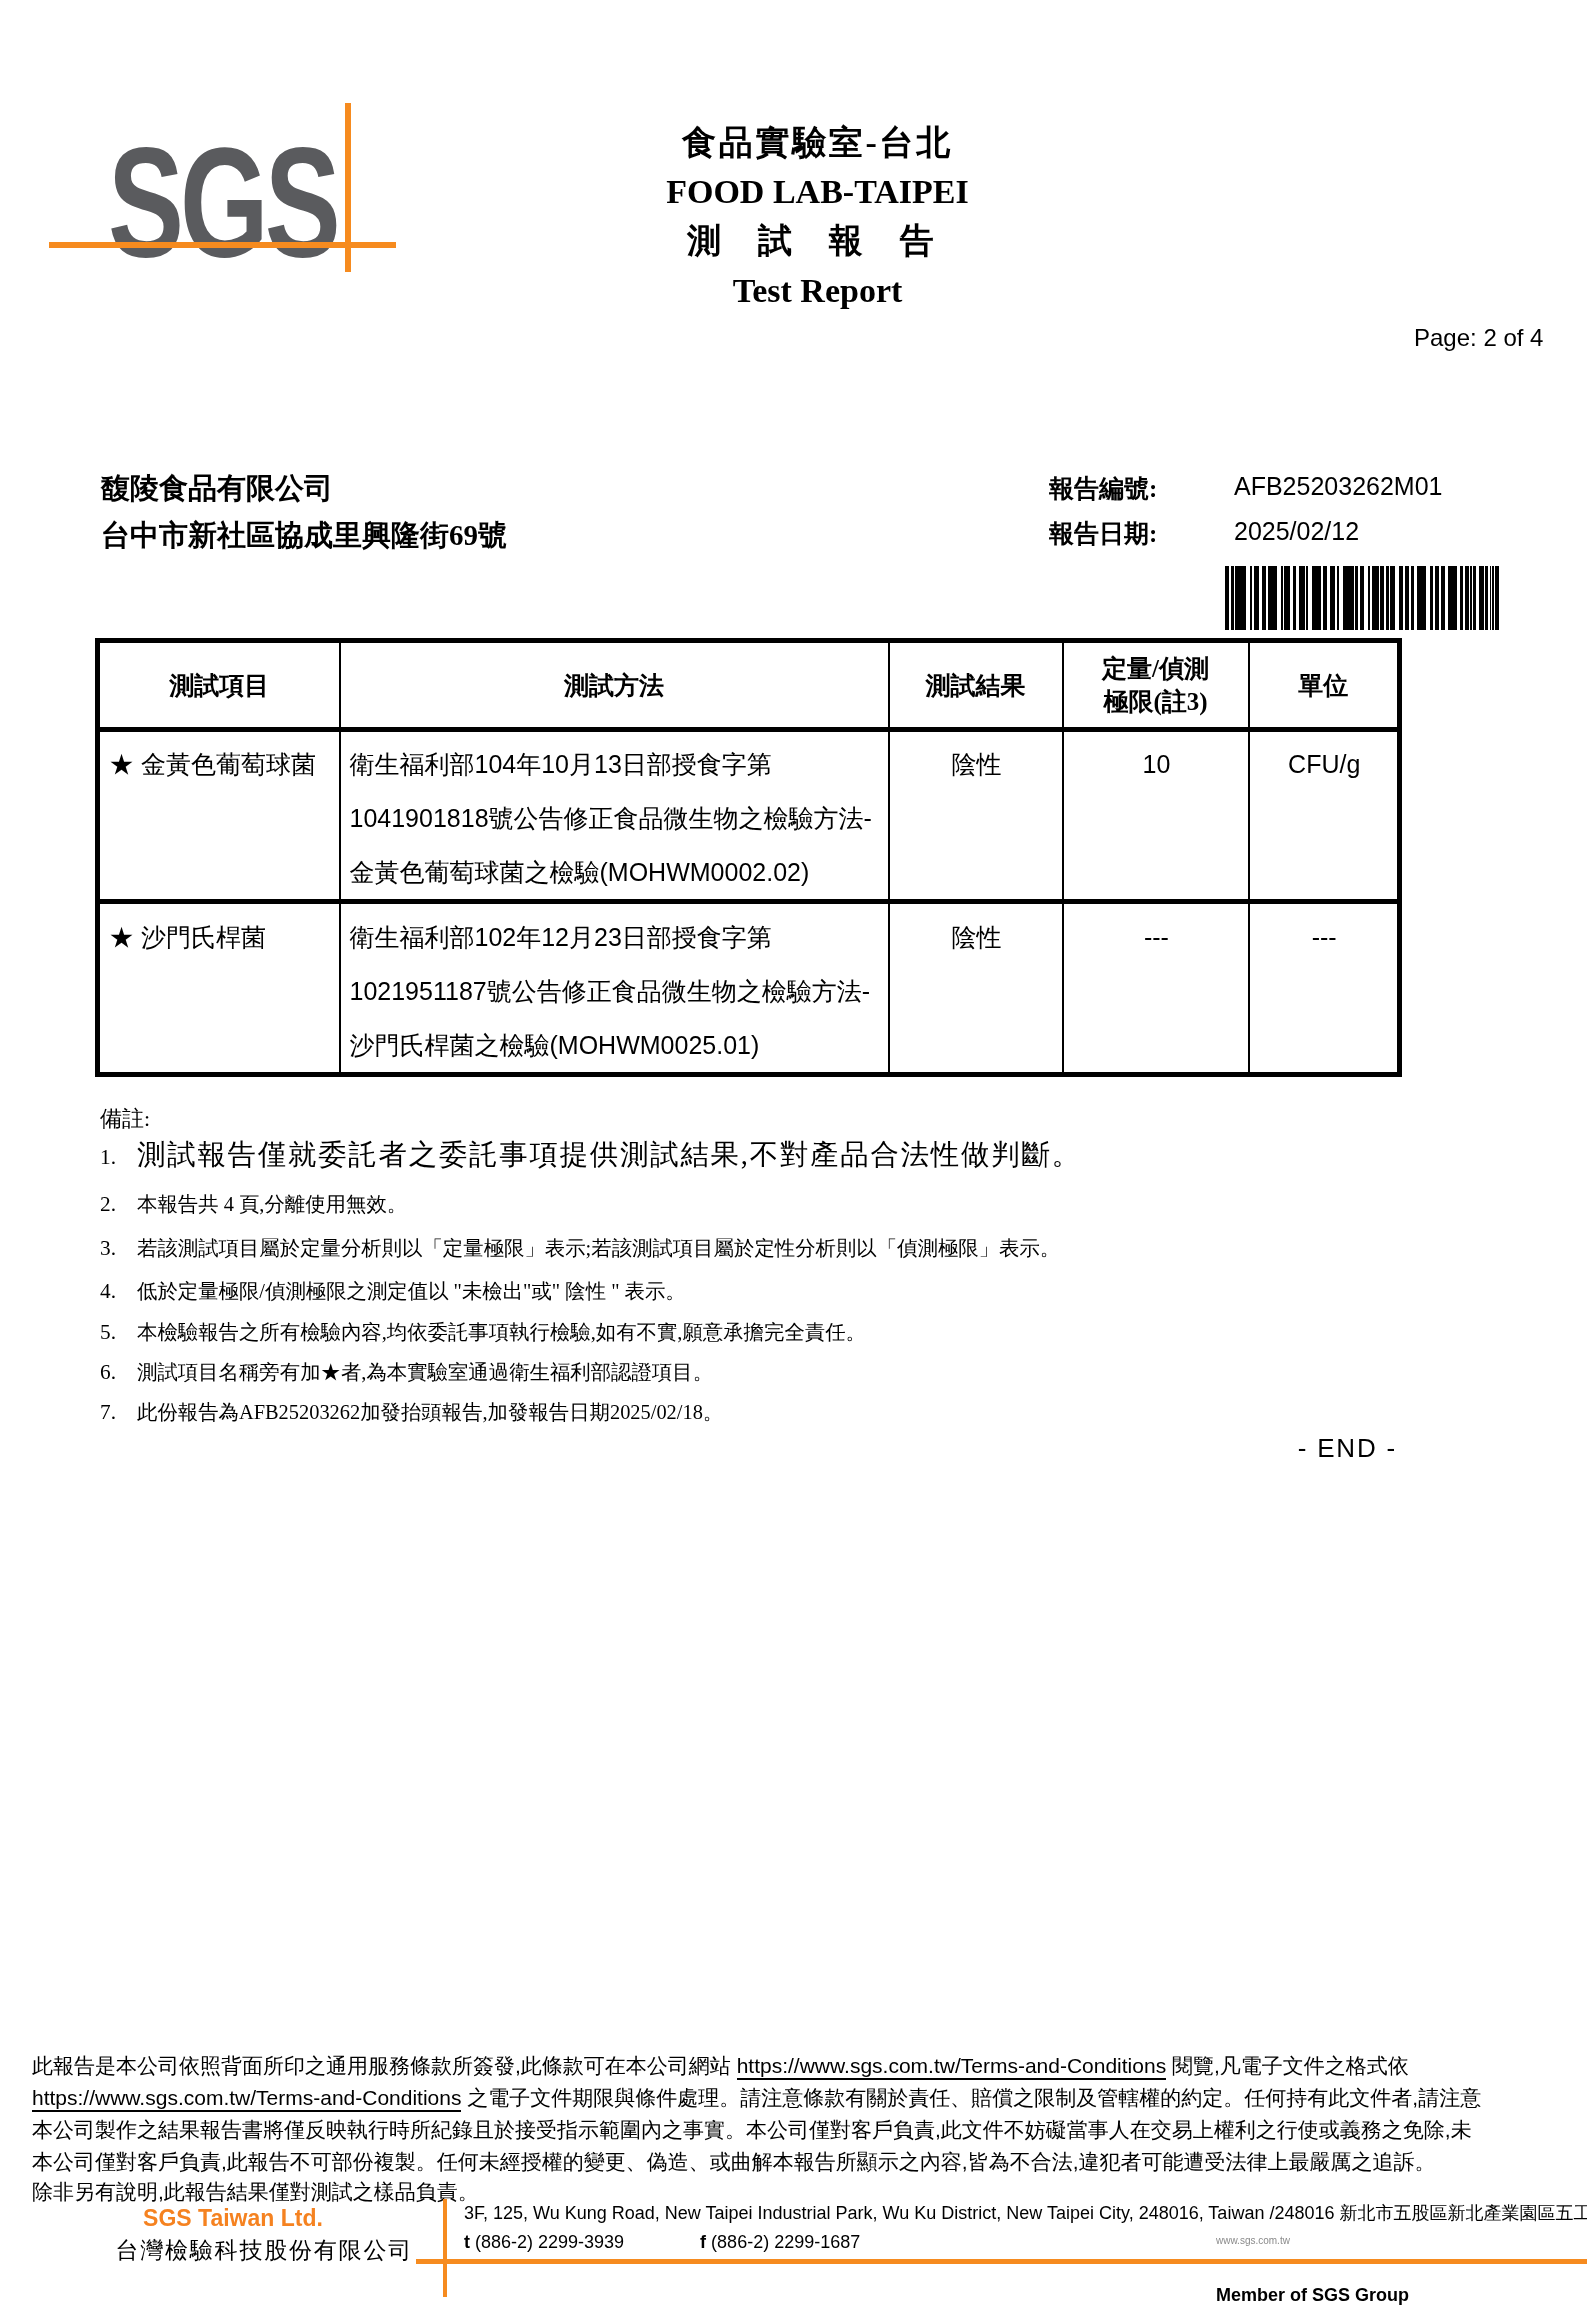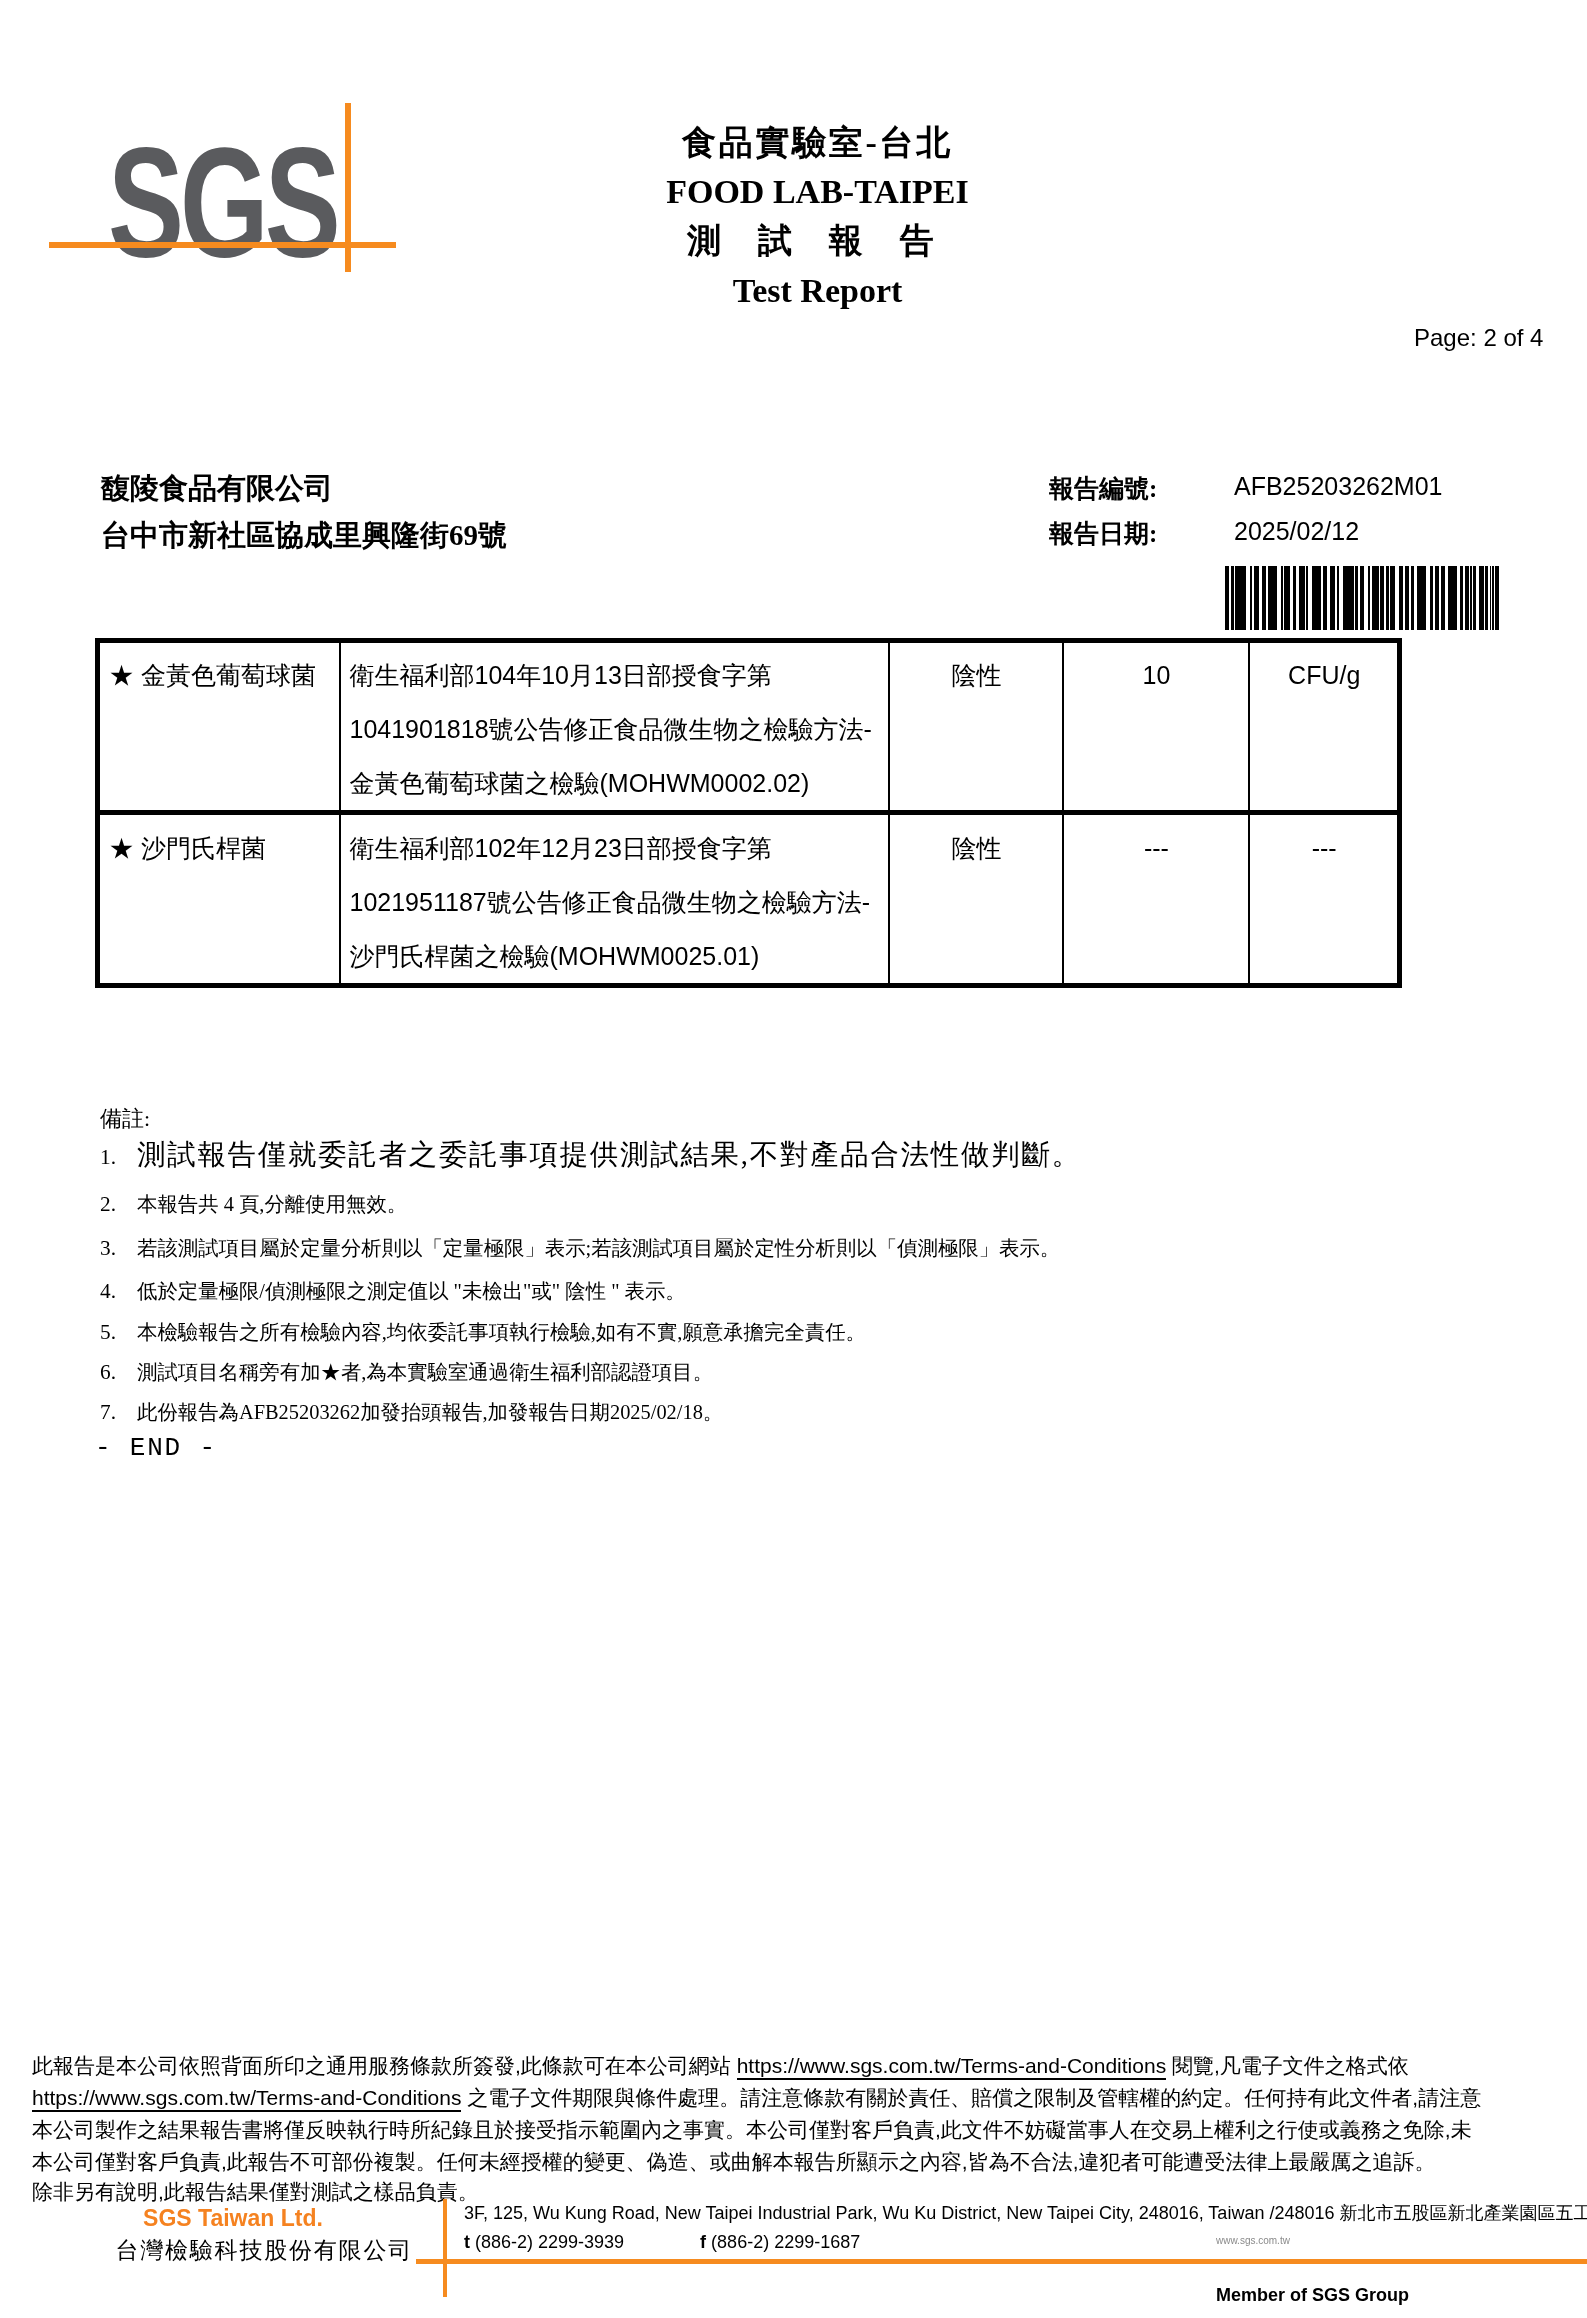--- a/index.html
+++ b/index.html
@@ -46,22 +46,22 @@
   td.c-method{padding-right:3.6px;}
 
   
   .notes-label{left:100px;top:1104px;font-size:22px;font-family:"Liberation Serif",serif;}
   .note{left:100px;font-family:"Liberation Serif",serif;white-space:nowrap;}
   .note .num{display:inline-block;width:37px;font-size:21.3px;}
   .note .txt{font-size:20.4px;}
   .note-large .txt{font-size:28.4px;letter-spacing:1.8px;}
   .n1{top:1136px;} .n2{top:1190px;} .n3{top:1234px;} .n4{top:1277px;}
   .n5{top:1318px;} .n6{top:1358px;} .n7{top:1398px;}
-  .end-mark{left:95px;top:1433px;width:1302px;text-align:left;font-size:26px;
-            font-family:Liberation Mono, monospace;letter-spacing:1.8px;}
+  .end-mark{left:95px;top:1433px;width:1302px;text-align:right;font-size:26px;
+            font-family:Liberation Sans, sans-serif;letter-spacing:1.8px;}
 
   
   .disc{left:32px;width:1538px;font-size:21px;white-space:nowrap;}
   .d1{top:2052px;} .d2{top:2084px;} .d3{top:2116px;} .d4{top:2148px;} .d5{top:2178px;}
   .disc .url{border-bottom:2.7px solid #000;padding-bottom:0.9px;}
 
   .f-company-en{left:53px;top:2205px;width:360px;text-align:center;color:#F58220;
                 font-weight:bold;font-size:23px;}
   .f-company-zh{left:53px;top:2235px;width:360px;text-align:right;font-size:23px;
                 font-family:"Liberation Serif",serif;letter-spacing:1.8px;}
@@ -100,20 +100,28 @@
 
   <table class="test">
     <colgroup>
       <col style="width:242px">
         <col style="width:549px">
         <col style="width:174px">
       <col style="width:186px">
         <col style="width:151px">
     </colgroup>
     <tbody>
+        <tr>
+      <th>測試項目</th>
+      <th>測試方法</th>
+      <th>測試結果</th>
+      <th>定量/偵測
+極限(註3)</th>
+      <th>單位</th>
+    </tr>
     <tr class="r1">
       <td>★ 金黃色葡萄球菌</td>
       <td class="c-method">衛生福利部104年10月13日部授食字第1041901818號公告修正食品微生物之檢驗方法-金黃色葡萄球菌之檢驗(MOHWM0002.02)</td>
       <td class="c-center">陰性</td>
       <td class="c-center">10</td>
       <td class="c-center">CFU/g</td>
     </tr>
     <tr class="r2">
       <td>★ 沙門氏桿菌</td>
       <td class="c-method">衛生福利部102年12月23日部授食字第1021951187號公告修正食品微生物之檢驗方法-沙門氏桿菌之檢驗(MOHWM0025.01)</td>

